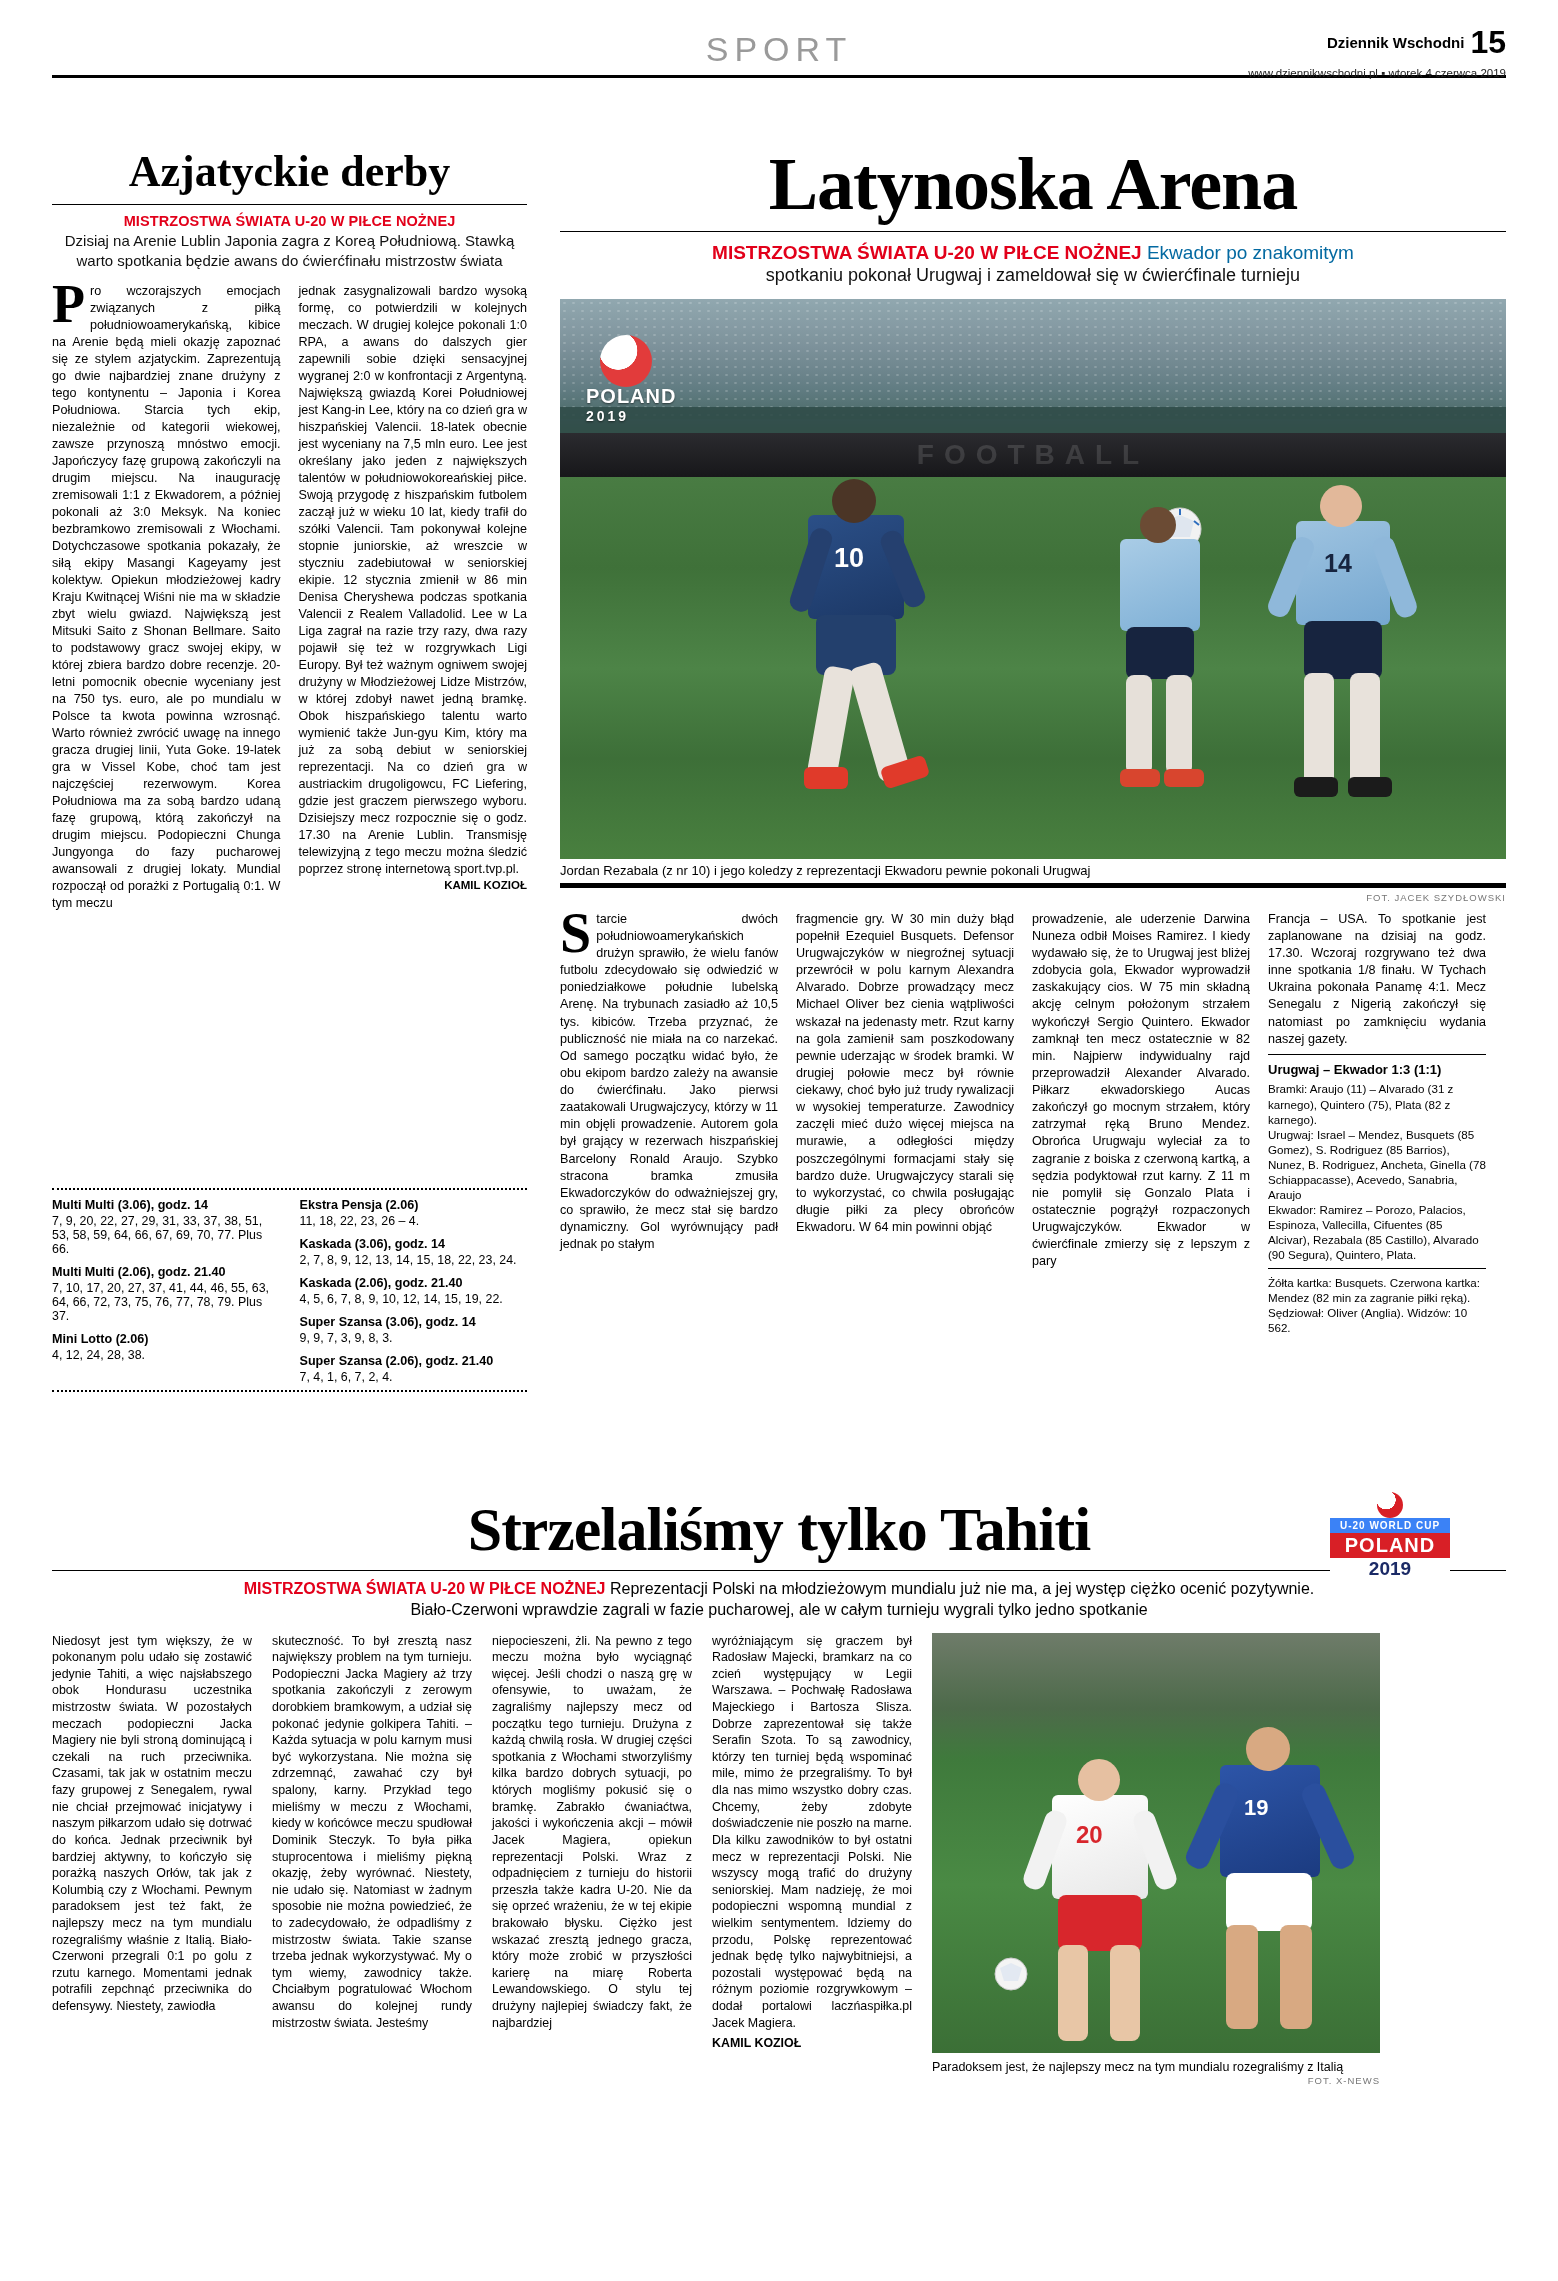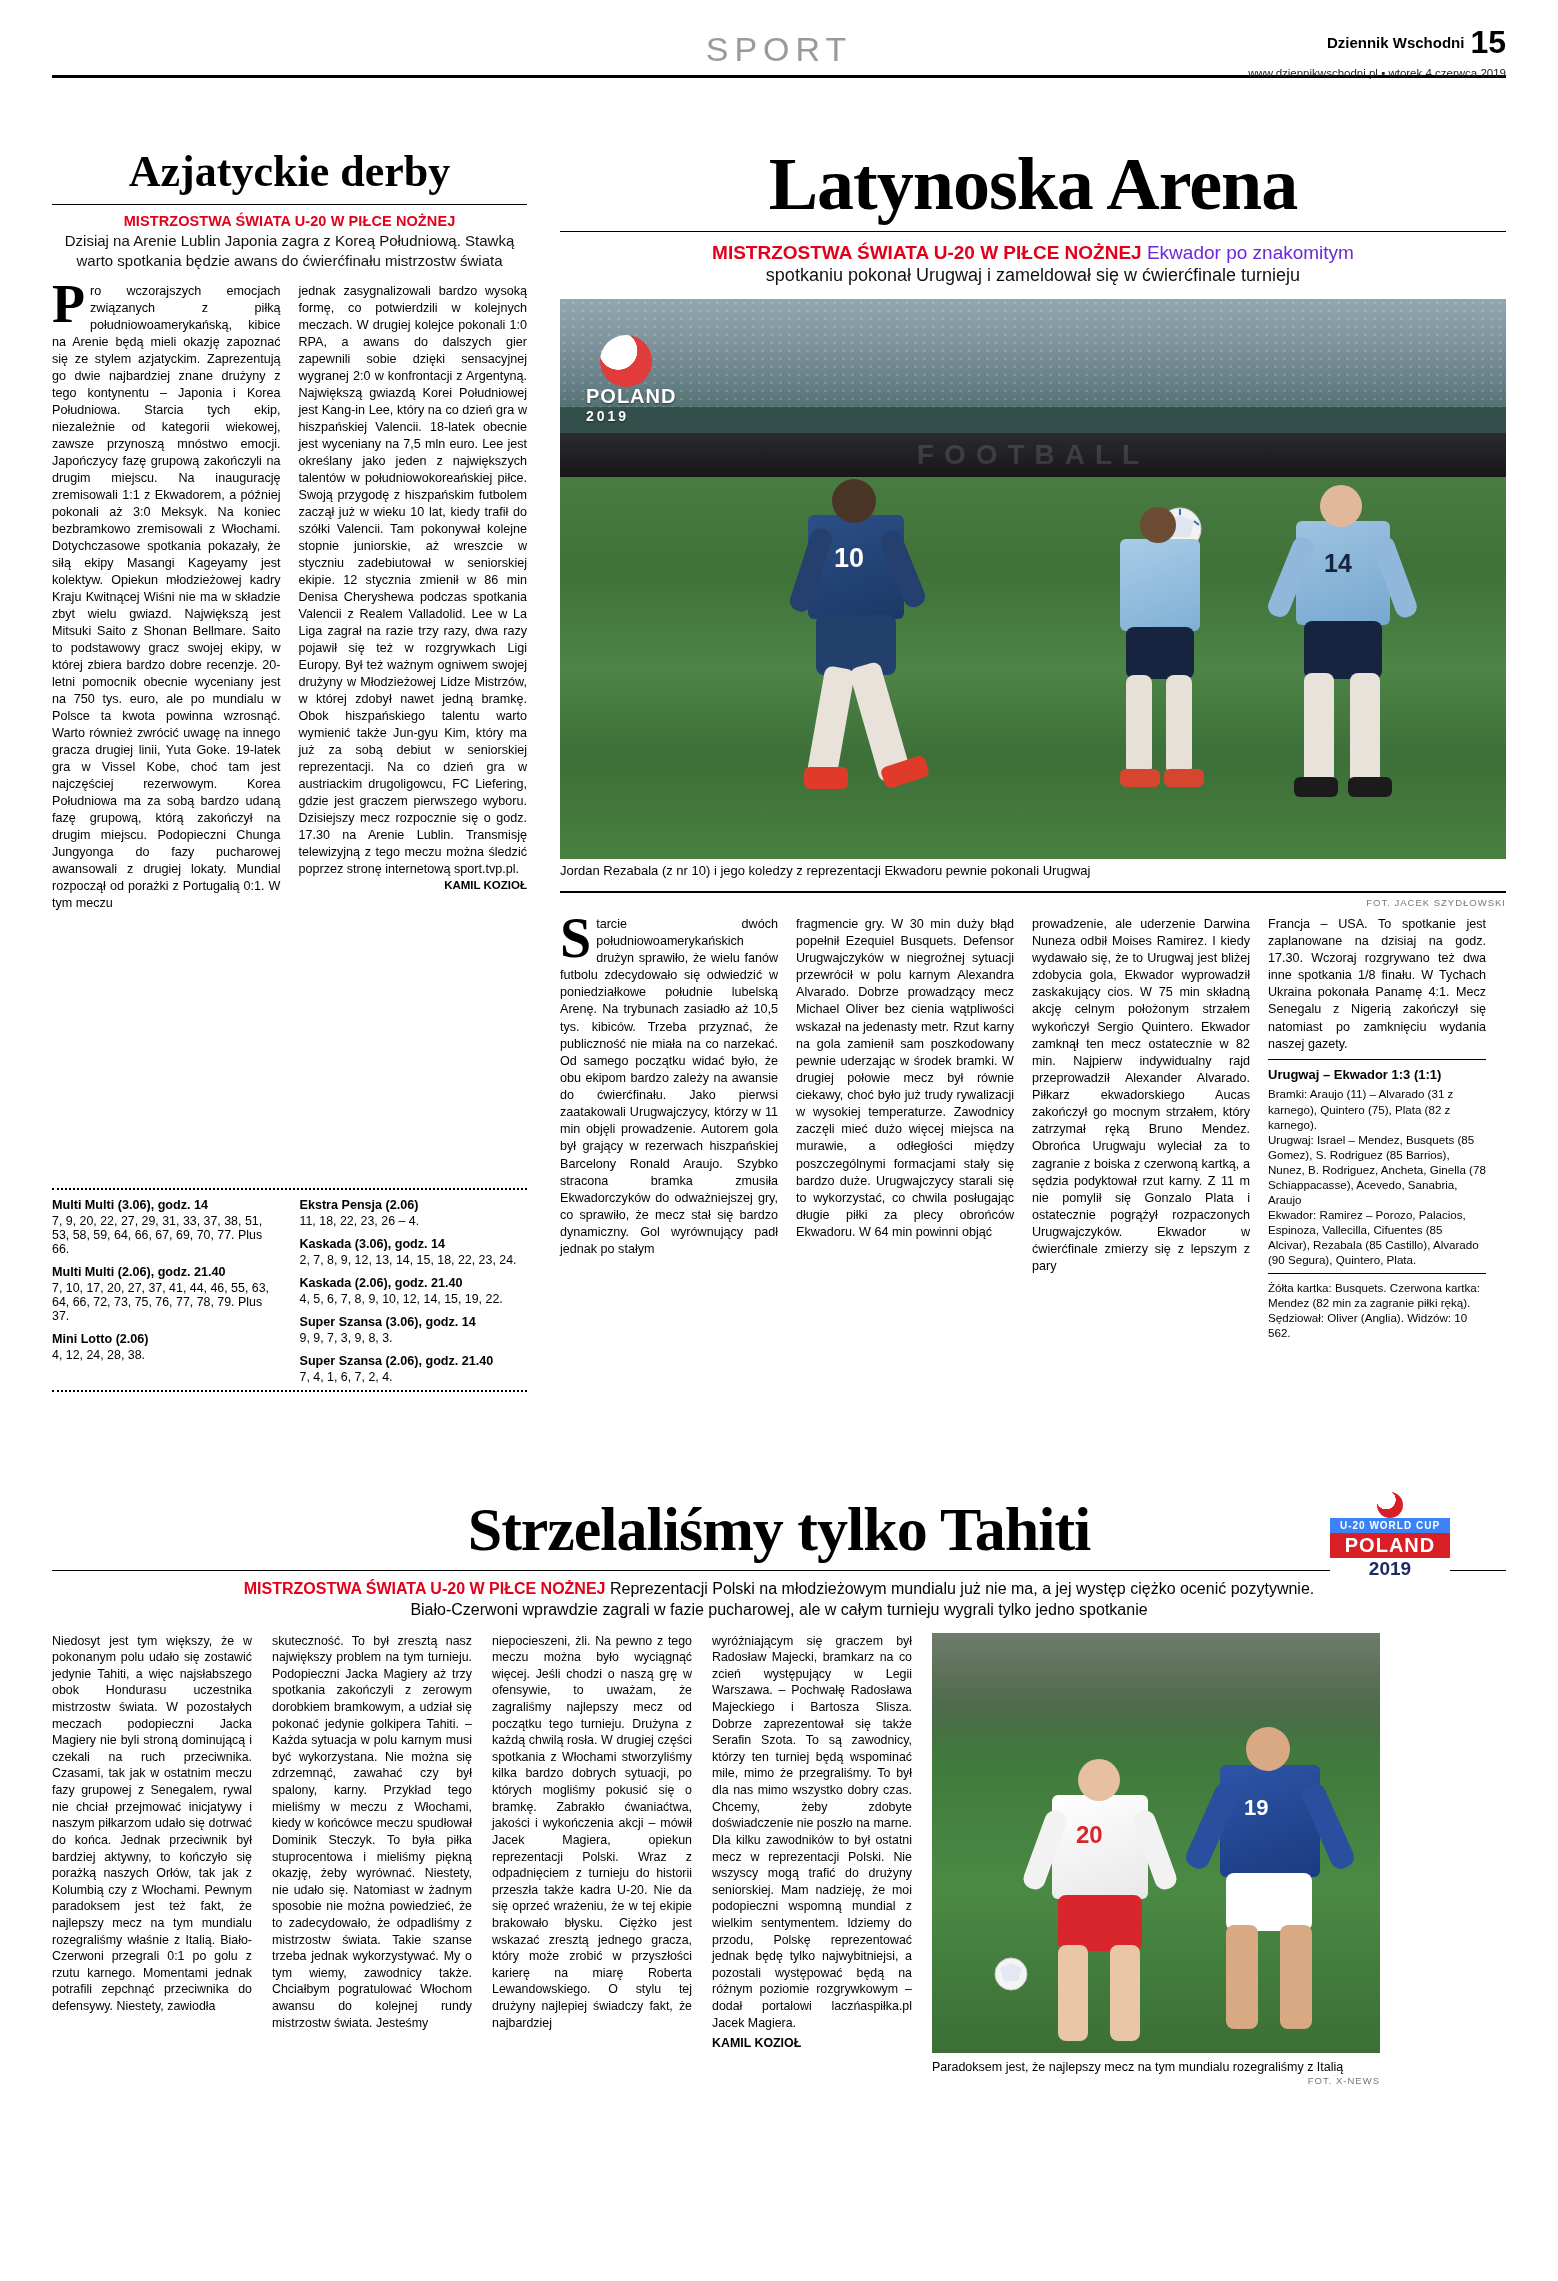--- a/index.html
+++ b/index.html
@@ -79,21 +79,21 @@
   .main-title {
     font-family:"Liberation Serif", serif; font-weight:bold;
     font-size:74px; line-height:0.98; text-align:center; letter-spacing:-1px;
   }
   .main-rule { border-bottom:1px solid #000; margin:10px 0 9px; }
   .main-kicker {
     text-align:center; font-family:"Liberation Sans", sans-serif; font-size:19px;
     line-height:1.25;
   }
   .main-kicker .red { color:#e2001a; font-weight:bold; }
-  .main-kicker .blk { color:#6d28d9; }
+  .main-kicker .blk { color:#0369a1; }
   .main-kicker .sub { display:block; font-size:18px; color:#111; }
 
   
   .photo-wrap { position:relative; margin-top:12px; width:946px; height:560px; overflow:hidden; background:#2d5b2a; }
   .pitch {
     position:absolute; inset:0;
     background:
       linear-gradient(180deg,#b9c9ce 0%,#9fb2bb 14%,#7d9aa4 17%,#55707a 21%, #3f6b3b 26%, #4a7d44 30%, #3f7139 48%, #4d8447 66%, #3d6f38 82%, #49803f 100%);
   }
   .stands {
@@ -112,21 +112,21 @@
   .fifa-logo { position:absolute; left:26px; top:34px; width:96px; height:96px; }
   .fifa-logo .ball { position:absolute; left:14px; top:2px; width:52px; height:52px; border-radius:50%;
     background:radial-gradient(circle at 35% 30%, #fff 0 38%, #e23b3b 39% 100%); }
   .fifa-logo .txt { position:absolute; left:0; top:52px; color:#fff; font-family:"Liberation Sans", sans-serif;
     font-weight:bold; font-size:20px; letter-spacing:1px; text-shadow:0 1px 2px rgba(0,0,0,.5); }
   .fifa-logo .txt small { display:block; font-size:14px; letter-spacing:3px; }
 
   .player { position:absolute; }
   .p-shirt { position:absolute; border-radius:6px; }
   .caption-row { display:flex; justify-content:space-between; align-items:flex-end;
-     border-bottom:2px solid #000000; padding:4px 0 13px; }
+     border-bottom:5px solid #000000; padding:4px 0 5px; }
   .caption { font-family:"Liberation Sans", sans-serif; font-size:13px; }
   .photo-credit { font-family:"Liberation Sans", sans-serif; font-size:9.5px; color:#777; letter-spacing:1px; text-align:right; padding-top:4px;}
 
   
   .main-body { margin-top:8px; display:flex; gap:18px; font-family:"Liberation Sans", sans-serif; }
   .mb-col { width:218px; font-size:12.6px; line-height:1.36; text-align:justify; }
   .mb-col p { margin:0; }
   .mb-col .dropcap2::first-letter {
     float:left; font-family:"Liberation Serif", serif; font-size:56px; line-height:44px;
     padding-right:5px; font-weight:bold;

